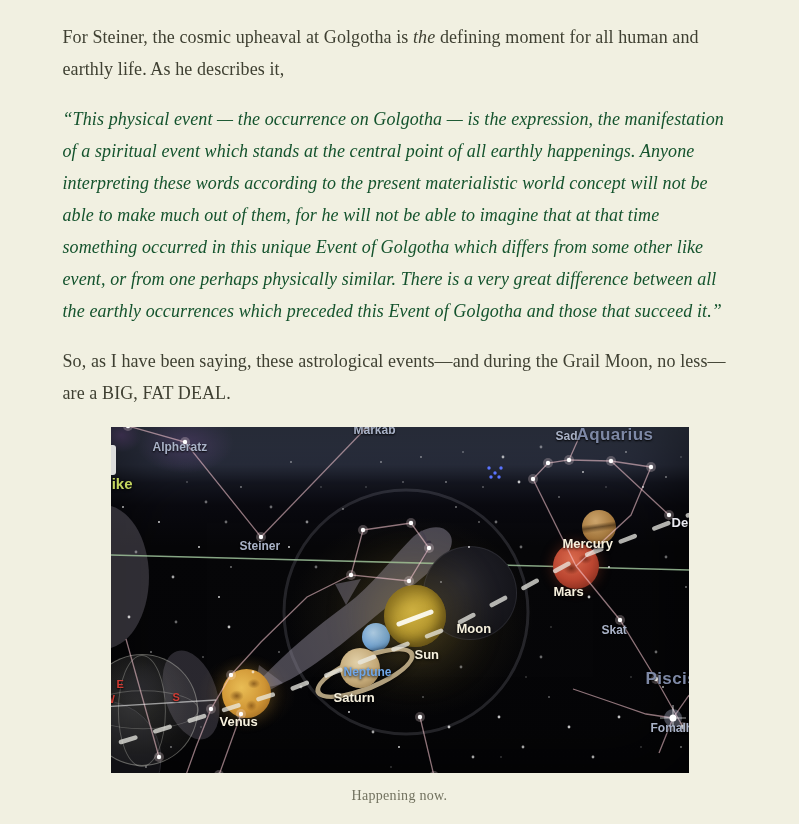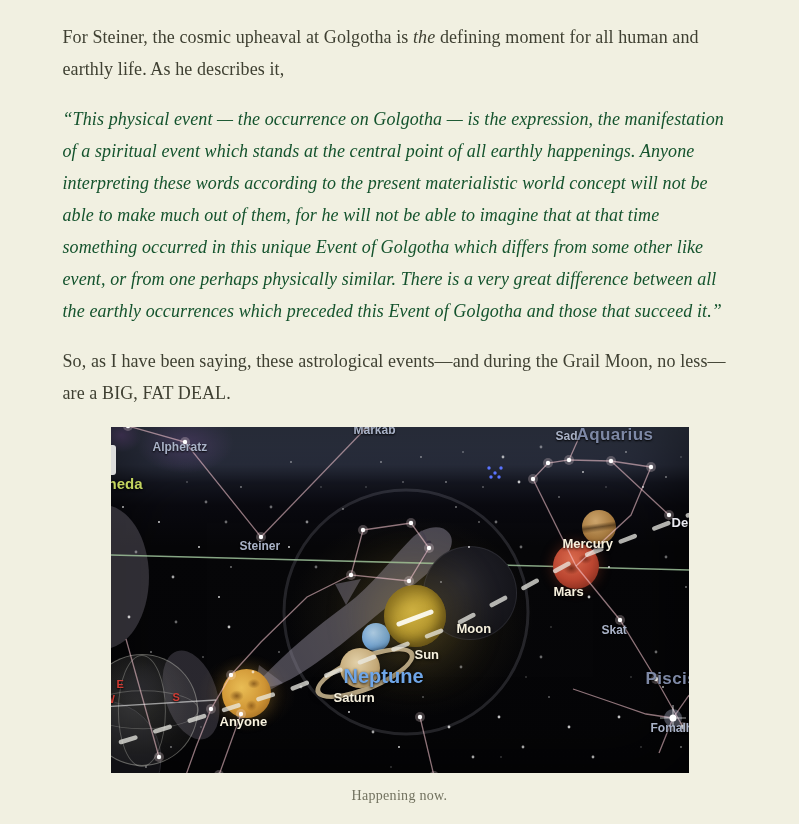--- a/index.html
+++ b/index.html
@@ -49,21 +49,21 @@
       radial-gradient(12px 9px at 40% 55%, rgba(95,30,15,.75), transparent 70%),
       radial-gradient(10px 7px at 70% 35%, rgba(90,28,14,.6), transparent 70%),
       radial-gradient(circle at 42% 35%, #d96a4d, #ba4530 52%, #77271a 92%);
       box-shadow:0 0 12px 2px rgba(190,70,40,.25);}
   .sky-label{position:absolute;font-family:"Liberation Sans", sans-serif;white-space:nowrap;}
   .lab-star{font-size:12px;font-weight:bold;color:#aab3c8;text-shadow:0 1px 2px #000;}
   .lab-whitestar{font-size:13px;font-weight:bold;color:#e9e9f0;text-shadow:0 1px 2px #000;}
   .lab-const{font-size:17px;font-weight:bold;color:#7e89a6;text-shadow:0 1px 2px #000;letter-spacing:.4px;}
   .lab-galaxy{font-size:15px;font-weight:bold;color:#c3d45f;text-shadow:0 1px 3px #000;}
   .lab-planet{font-size:13px;font-weight:bold;color:#f7f1de;text-shadow:0 1px 3px rgba(0,0,0,.95);}
-  .lab-planetblue{font-size:20px;font-weight:bold;color:#6fa6e8;text-shadow:0 1px 3px rgba(0,0,0,.95);}
+  .lab-planetblue{font-size:12px;font-weight:bold;color:#6fa6e8;text-shadow:0 1px 3px rgba(0,0,0,.95);}
   .lab-cardinal{font-size:11px;font-weight:bold;color:#cf3b33;text-shadow:0 1px 2px #000;}
   .compass{position:absolute;left:-25px;top:227px;width:110px;height:110px;border-radius:50%;z-index:4;
     border:1.5px solid rgba(215,215,205,.38);
     background:radial-gradient(circle at 45% 40%, rgba(195,195,185,.22), rgba(150,150,140,.10) 60%, rgba(90,90,85,.05));}
   .compass .mer-v{position:absolute;left:50%;top:0;width:42%;height:100%;transform:translateX(-50%);
     border-radius:50%;border:1px solid rgba(220,220,210,.30);}
   .compass .mer-h{position:absolute;top:50%;left:0;height:34%;width:100%;transform:translateY(-50%);
     border-radius:50%;border:1px solid rgba(220,220,210,.25);}
   .compass .fins{position:absolute;left:26%;top:6%;width:48%;height:46%;
     background:radial-gradient(closest-side, rgba(40,40,45,.85), rgba(40,40,45,.25) 75%, transparent);
@@ -265,31 +265,31 @@
         <div class="compass">
           <div class="fins"></div>
           <div class="mer-v"></div>
           <div class="mer-h"></div>
         </div>
         <div class="whitebar"></div>
         <div class="sky-label lab-star" style="left: 42px; top: 13px;">Alpheratz</div>
         <div class="sky-label lab-star" style="left: 243px; top: -4px;">Markab</div>
         <div class="sky-label lab-star" style="left: 445px; top: 2px;">Sad</div>
         <div class="sky-label lab-const" style="left: 466px; top: -2px;">Aquarius</div>
-        <div class="sky-label lab-galaxy" style="left: -3px; top: 48px;">neda</div>
+        <div class="sky-label lab-galaxy" style="left: -3px; top: 48px;">like</div>
         <div class="sky-label lab-star" style="left: 129px; top: 112px;">Steiner</div>
         <div class="sky-label lab-whitestar" style="left: 561px; top: 88px;">De</div>
         <div class="sky-label lab-planet" style="left: 452px; top: 109px;">Mercury</div>
         <div class="sky-label lab-planet" style="left: 443px; top: 157px;">Mars</div>
         <div class="sky-label lab-planet" style="left: 346px; top: 194px;">Moon</div>
         <div class="sky-label lab-planet" style="left: 288px; top: 220px; margin-left: 16px;">Sun</div>
         <div class="sky-label lab-planetblue" style="left: 233px; top: 238px;">Neptune</div>
         <div class="sky-label lab-planet" style="left: 223px; top: 263px;">Saturn</div>
         <div class="sky-label lab-star" style="left: 491px; top: 196px;">Skat</div>
-        <div class="sky-label lab-planet" style="left: 109px; top: 287px;">Anyone</div>
+        <div class="sky-label lab-planet" style="left: 109px; top: 287px;">Venus</div>
         <div class="sky-label lab-const" style="left: 535px; top: 242px;">Piscis</div>
         <div class="sky-label lab-star" style="left: 540px; top: 294px;">Fomalh</div>
         <div class="sky-label lab-cardinal" style="left: 6px; top: 251px;">E</div>
         <div class="sky-label lab-cardinal" style="left: 62px; top: 264px;">S</div>
         <div class="sky-label lab-cardinal" style="left: -6px; top: 266px;">W</div>
       </div>
     <figcaption>Happening now.</figcaption>
   </figure>
 </div>
 

